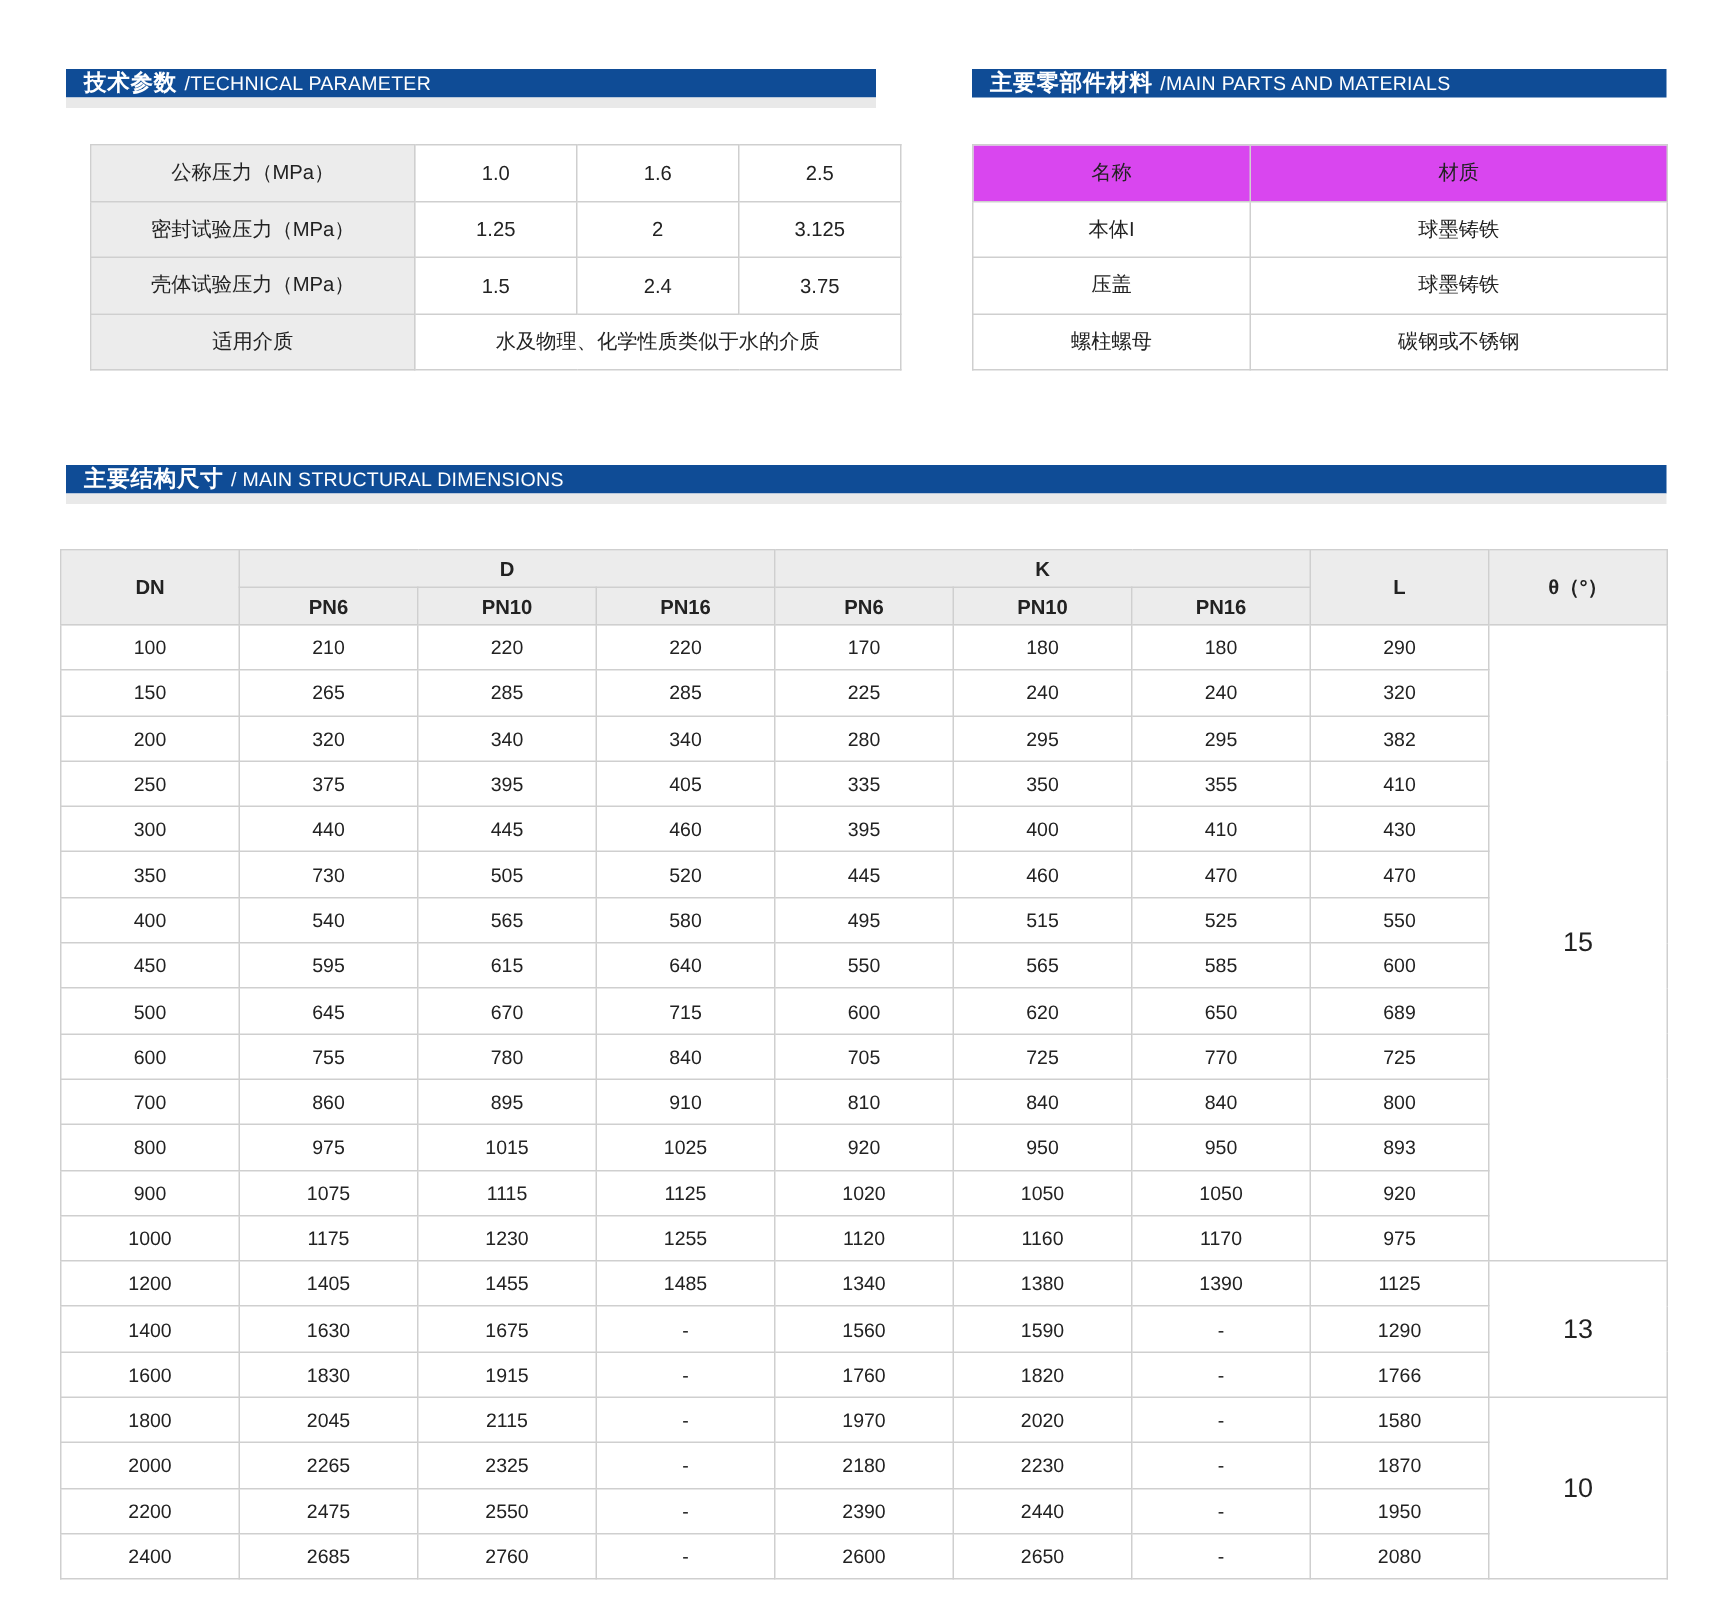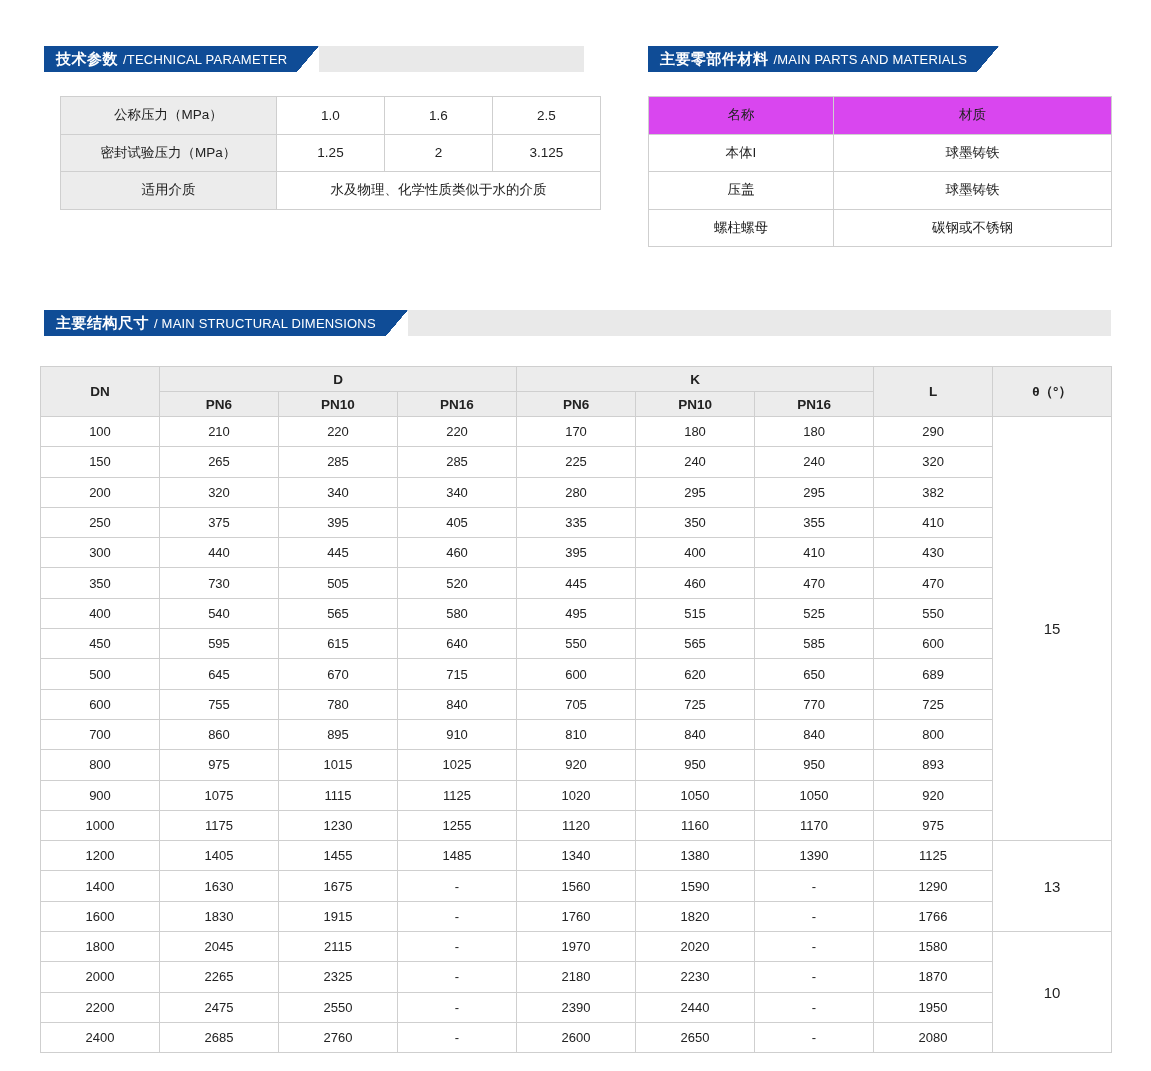--- a/index.html
+++ b/index.html
@@ -20,20 +20,21 @@
     height: 1071px;
     box-sizing: border-box;
   }
 
   
   .sec-head {
     position: absolute;
     height: 26px;
     display: flex;
     align-items: stretch;
+    flex-direction: column;
   }
   .sec-head .tab {
     background: #0f4c96;
     color: #ffffff;
     display: flex;
     align-items: center;
     padding: 0 10px 0 12px;
     white-space: nowrap;
     font-size: 14px;
   }
@@ -113,21 +114,21 @@
   #dim-table th {
     background: #ececec;
     font-weight: bold;
     height: 24px;
     font-size: 13.5px;
   }
   #dim-table td {
     height: 29.3px;
   }
   #dim-table td.theta {
-    font-size: 15px;
+    font-size: 18px;
   }
 </style>
 </head>
 <body>
 
 <div class="page">
 
   <div class="sec-head" style="left:44px; top:46px; width:540px;">
     <div class="tab">
       <span class="cn">技术参数</span>
@@ -167,20 +168,26 @@
         <td class="lbl-cell">公称压力（MPa）</td>
         <td>1.0</td>
         <td>1.6</td>
         <td>2.5</td>
       </tr>
       <tr>
         <td class="lbl-cell">密封试验压力（MPa）</td>
         <td>1.25</td>
         <td>2</td>
         <td>3.125</td>
+      </tr>
+      <tr>
+        <td class="lbl-cell">壳体试验压力（MPa）</td>
+        <td>1.5</td>
+        <td>2.4</td>
+        <td>3.75</td>
       </tr>
       <tr>
         <td class="lbl-cell">适用介质</td>
         <td colspan="3">水及物理、化学性质类似于水的介质</td>
       </tr>
     </tbody>
   </table>
 
   <table class="grid" id="mat-table">
     <colgroup>

